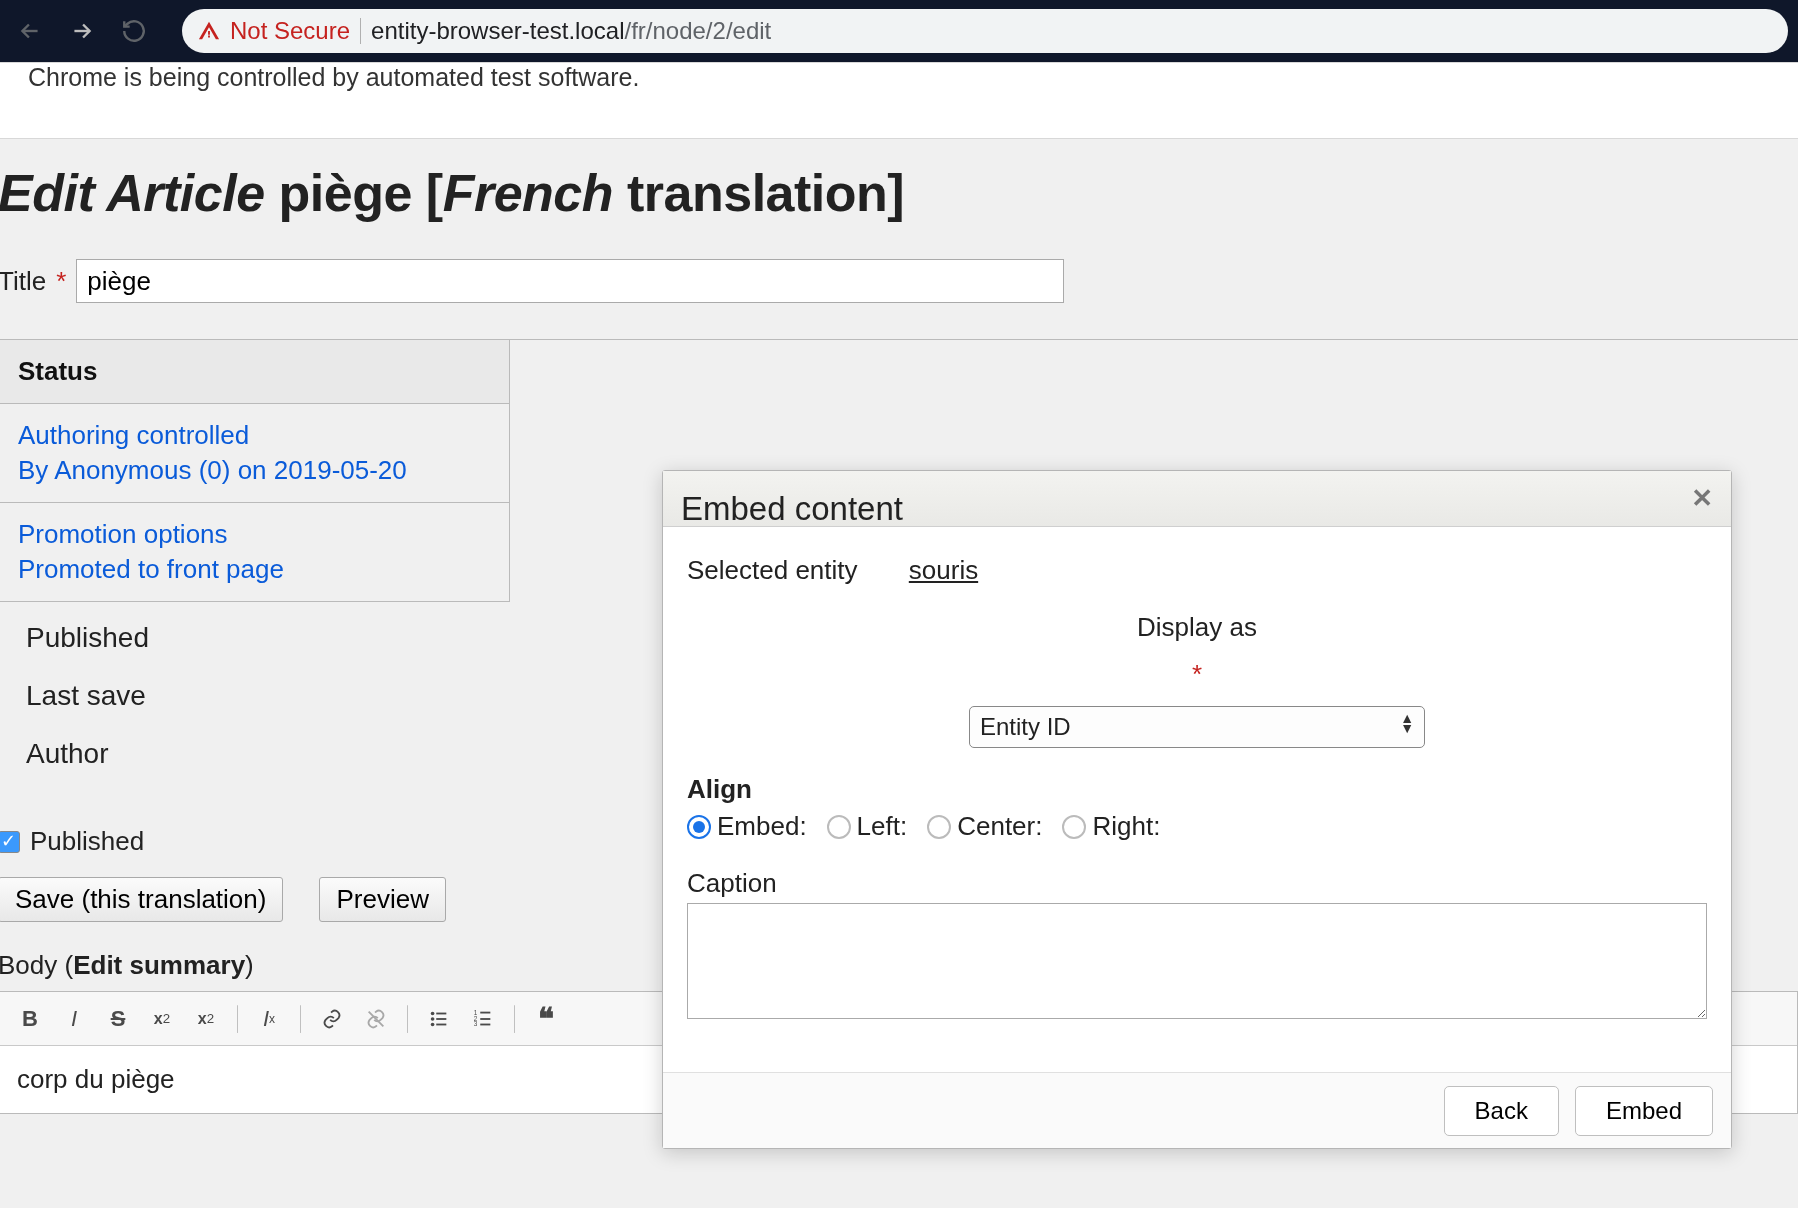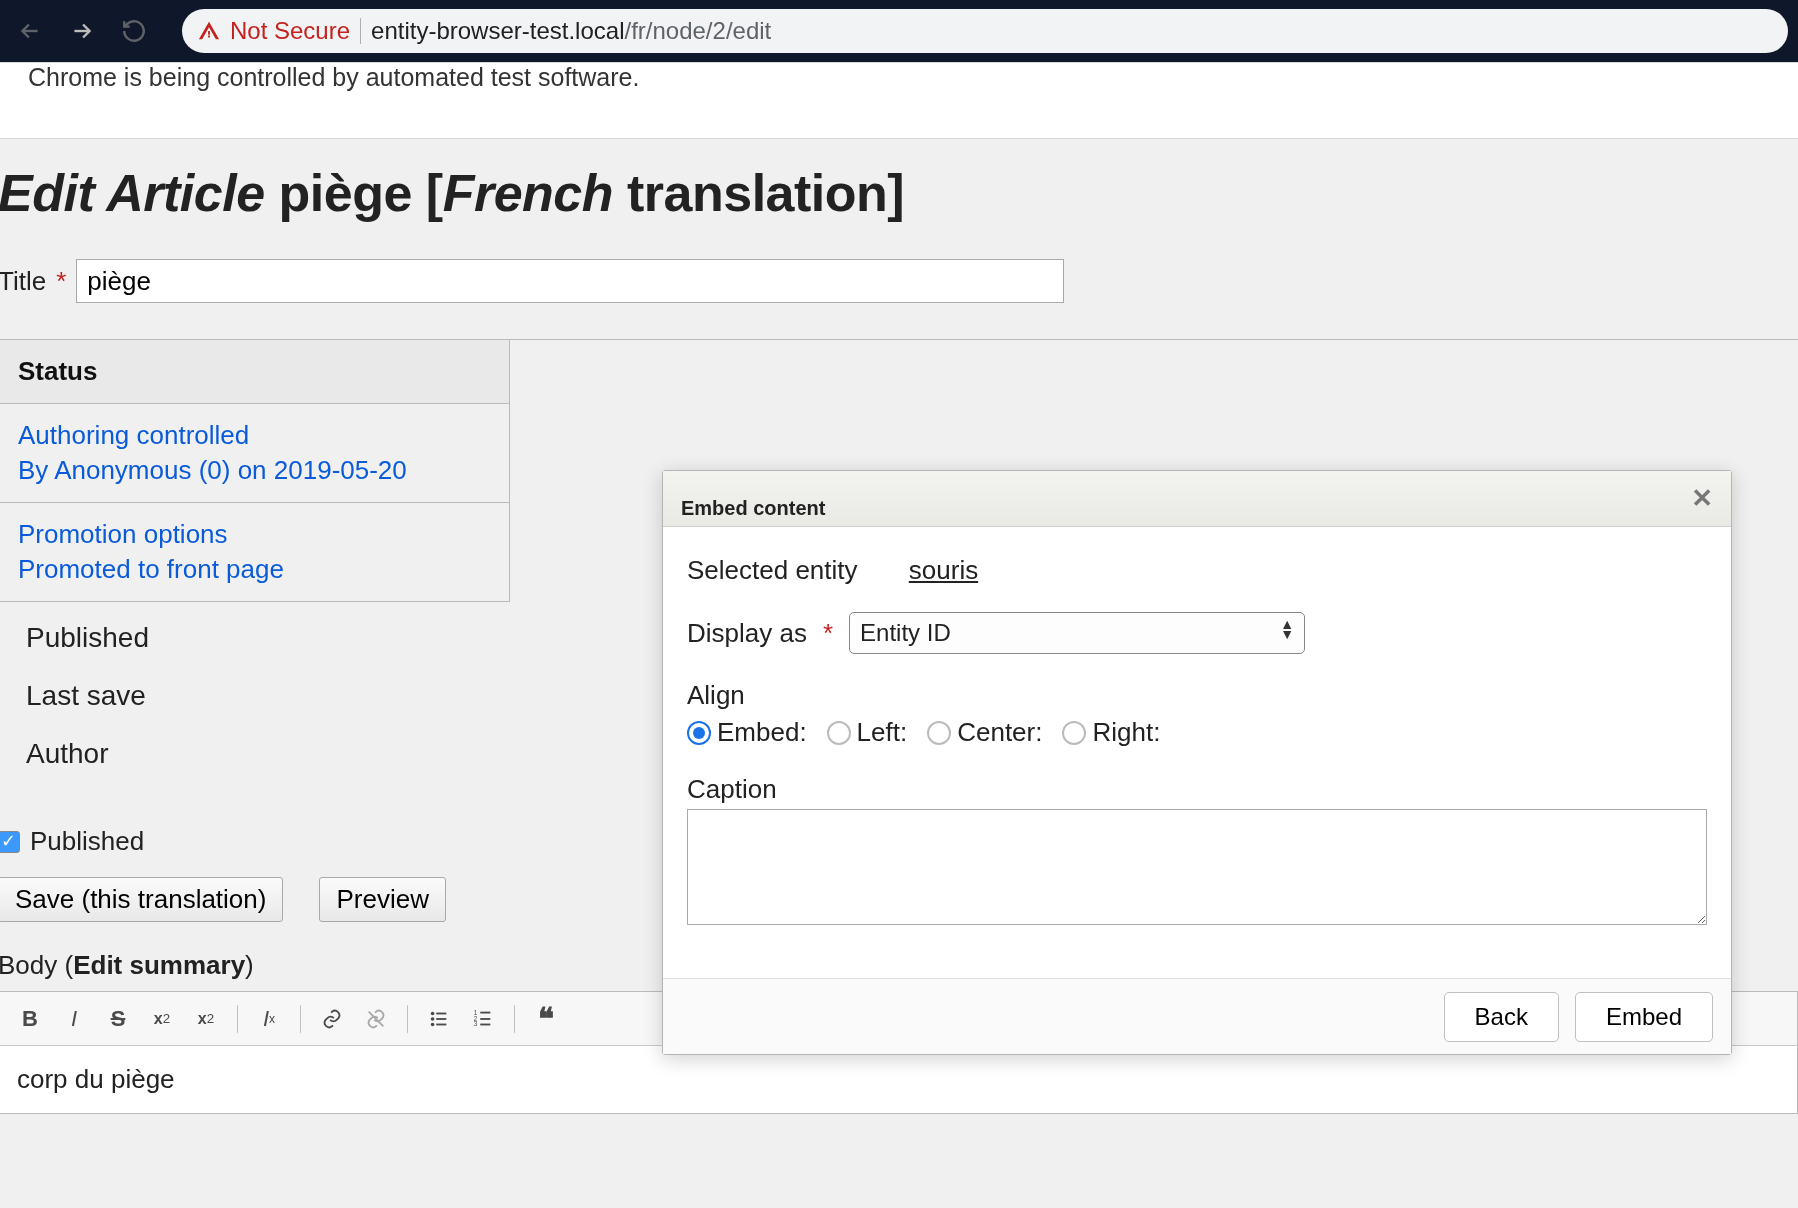--- a/index.html
+++ b/index.html
@@ -58,29 +58,29 @@
 .editor-toolbar { height: 54px; background: #f7f7f7; border-bottom: 1px solid #c9c9c9; display: flex; align-items: center; padding: 0 10px; gap: 2px; }
 .tbtn { width: 42px; height: 40px; display: flex; align-items: center; justify-content: center; color: #4a4a4a; font-size: 22px; cursor: pointer; border-radius: 3px; }
 .tbtn.sep { width: 1px; height: 28px; background: #c0c0c0; margin: 0 8px; cursor: default; }
 .tbtn.small { font-size: 16px; }
 .editor-body { min-height: 66px; padding: 18px 18px; font-size: 26px; background: #fff; }
 
 
 .modal-backdrop { position: absolute; left: 0; top: 0; }
 .modal { position: absolute; left: 662px; top: 470px; width: 1070px; background: #fff; border: 1px solid #b5b5b5; box-shadow: 0 4px 20px rgba(0,0,0,0.18); border-radius: 3px; }
 .modal-header { height: 56px; background: linear-gradient(#f3f3f0,#e9e9e6); border-bottom: 1px solid #cfcfcf; display: flex; align-items: center; justify-content: space-between; padding: 0 18px; }
-.modal-title { font-weight: 700; font-size: 20px; margin-top: 20px; }
+.modal-title { font-weight: 400; font-size: 33px; margin-top: 20px; }
 .modal-close { font-size: 26px; color: #777; cursor: pointer; font-weight: 700; }
 .modal-body { padding: 28px 24px 20px 24px; font-size: 26px; }
 .mb-row { margin-bottom: 26px; }
 .sel-entity .underline { text-decoration: underline; margin-left: 44px; }
-.disp-row { display: flex; align-items: center; gap: 16px; }
+.disp-row { display: flex; align-items: center; gap: 16px; flex-direction: column; }
 .select { width: 456px; height: 42px; border: 1px solid #888; border-radius: 5px; background: #fdfdfd; font-size: 24px; padding: 4px 10px; position: relative; display: flex; align-items: center; }
 .select-arrows { position: absolute; right: 10px; top: 6px; font-size: 14px; line-height: 10px; color: #333; }
-.align-row .al-label { font-weight: 400; display: block; margin-bottom: 6px; }
+.align-row .al-label { font-weight: 700; display: block; margin-bottom: 6px; }
 .radios { display: flex; align-items: center; gap: 20px; flex-wrap: wrap; }
 .radio { display: flex; align-items: center; gap: 6px; }
 .rdot { width: 24px; height: 24px; border: 2px solid #bbb; border-radius: 50%; display: inline-block; position: relative; }
 .rdot.on { border-color: #1a73e8; }
 .rdot.on::after { content: ""; position: absolute; left: 4px; top: 4px; width: 12px; height: 12px; border-radius: 50%; background: #1a73e8; }
 .caption-area { width: 100%; height: 116px; border: 1px solid #aaa; margin-top: 4px; resize: both; font-size: 22px; padding: 6px; }
 .modal-footer { border-top: 1px solid #e0e0e0; height: 76px; display: flex; align-items: center; justify-content: flex-end; padding: 0 18px; gap: 16px; background: #fafafa; }
 .mbtn { background: #fff; border: 1px solid #bfbfbf; border-radius: 5px; padding: 10px 30px; font-size: 24px; cursor: pointer; }
 
 svg { display: block; }

